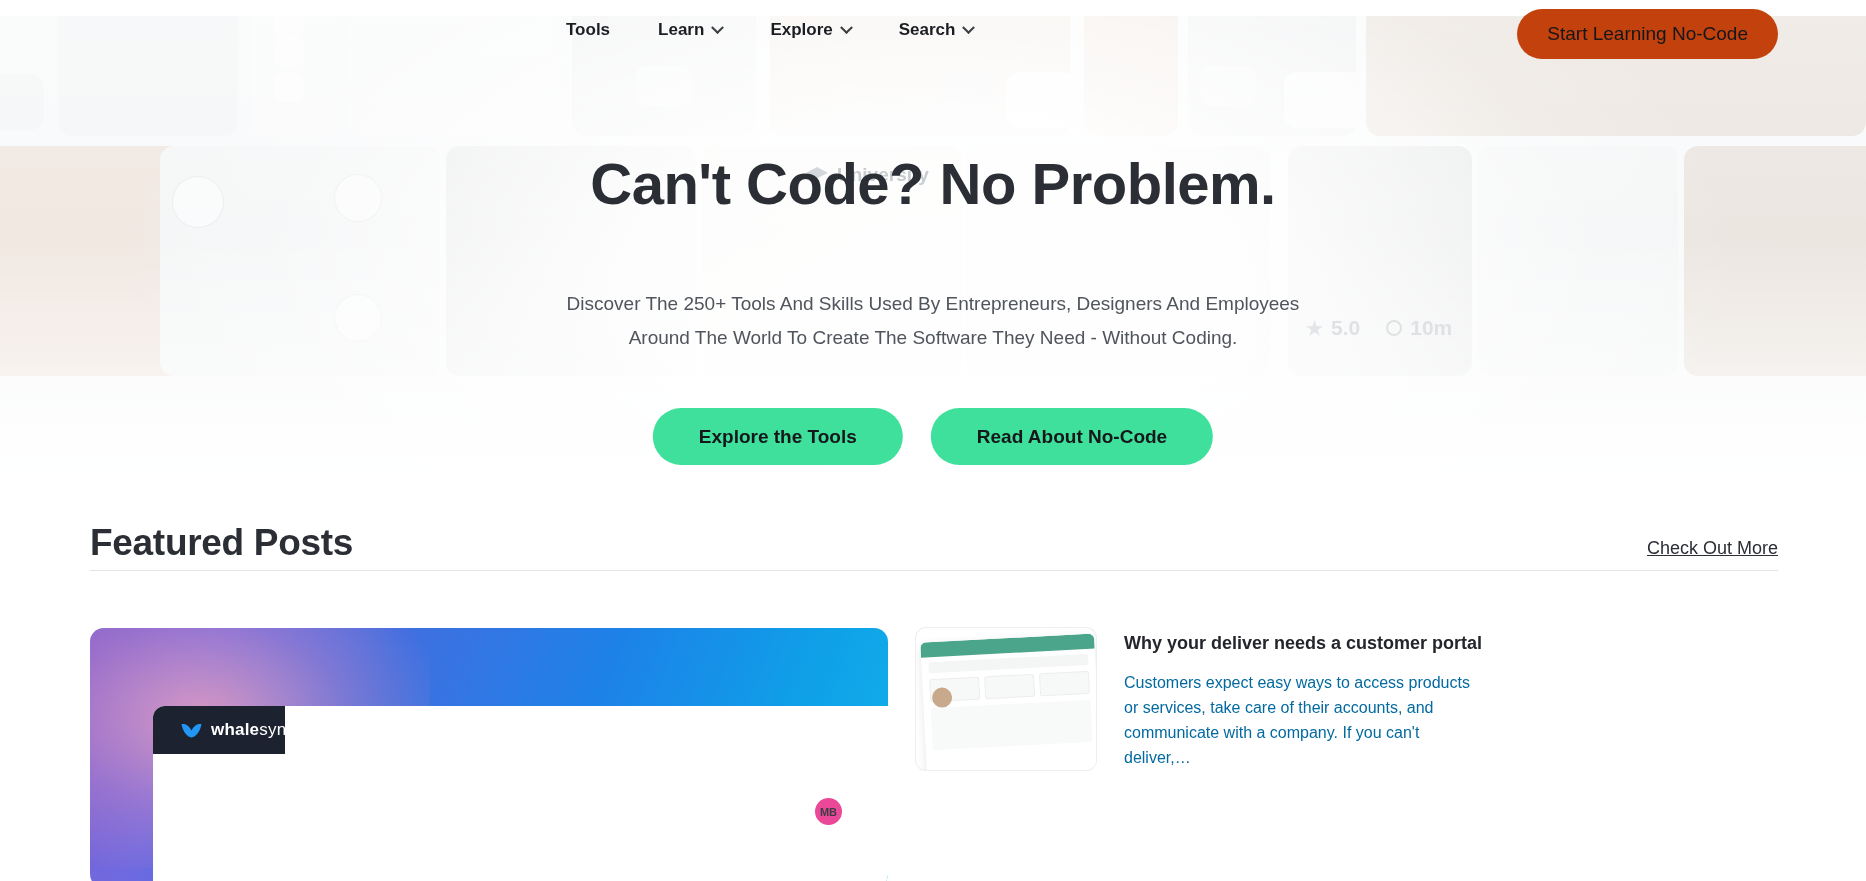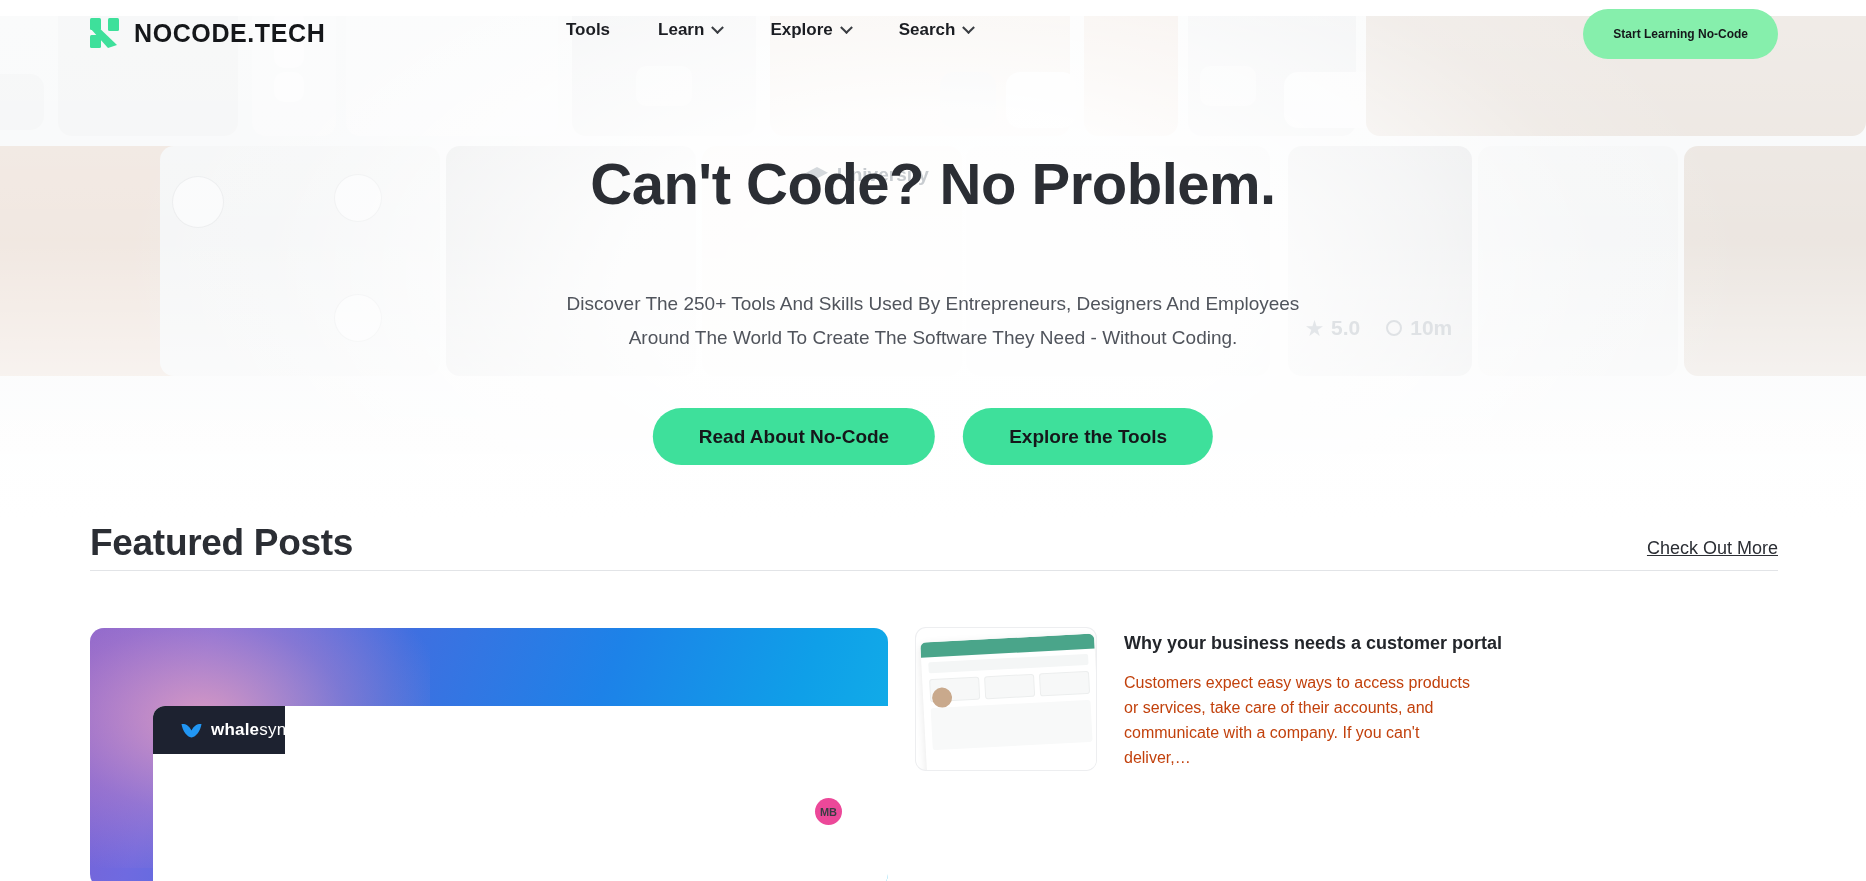--- a/index.html
+++ b/index.html
@@ -85,23 +85,23 @@
   .chev {
     display: inline-block; width: 9px; height: 9px;
     border-right: 2px solid #3a3d42; border-bottom: 2px solid #3a3d42;
     transform: rotate(45deg) translate(-2px,-2px);
   }
 
   .nav-cta {
     position: absolute; right: 88px; top: 9px;
     height: 50px; padding: 0 30px;
     display: flex; align-items: center; justify-content: center;
-    background: #86efac; color: #15171a;
+    background: #c2410c; color: #15171a;
     border-radius: 26px; border: none;
-    font-size: 12px; font-weight: 700;
+    font-size: 19px; font-weight: 400;
     font-family: "Liberation Sans", sans-serif;
     cursor: pointer; white-space: nowrap;
   }
 
   
   .hero-content {
     position: absolute; left: 0; top: 0; width: 1866px;
     text-align: center; z-index: 30;
   }
   .hero-title {
@@ -233,21 +233,21 @@
 
   
   .article {
     width: 352px; padding-top: 3px;
   }
   .article-title {
     font-size: 18px; font-weight: 700; color: #23262b; line-height: 24px;
     margin-bottom: 15px; white-space: nowrap;
   }
   .article-excerpt {
-    font-size: 16px; line-height: 25px; color: #c2410c;
+    font-size: 16px; line-height: 25px; color: #0369a1;
   }
 </style>
 </head>
 <body>
 
 <div class="page">
 
   <div class="hero">
 
     <div class="collage">
@@ -299,31 +299,20 @@
       <span class="ghost-stat">
         <span class="ghost-clock"></span>
         <span>10m</span>
       </span>
     </div>
 
     <div class="herofade"></div>
   </div>
 
   <div class="navbar">
-    <div class="logo-wrap">
-      <span class="logo-mark">
-        <svg width="30" height="30" viewBox="0 0 30 30" xmlns="http://www.w3.org/2000/svg">
-          <rect x="0" y="0" width="11" height="12" rx="1.5" fill="#3ee09b"></rect>
-          <rect x="0" y="17" width="11" height="13" rx="1.5" fill="#3ee09b"></rect>
-          <rect x="18" y="0" width="11" height="13" rx="1.5" fill="#3ee09b"></rect>
-          <path d="M2 3 L27 27 L18 30 L0 10 Z" fill="#3ee09b"></path>
-        </svg>
-      </span>
-      <span class="logo-text">NOCODE.TECH</span>
-    </div>
 
     <div class="nav-links">
       <div class="nav-item">
         <span>Tools</span>
       </div>
       <div class="nav-item">
         <span>Learn</span>
         <i class="chev"></i>
       </div>
       <div class="nav-item">
@@ -339,22 +328,22 @@
     <button class="nav-cta">Start Learning No-Code</button>
   </div>
 
   <div class="hero-content">
     <h1 class="hero-title">Can't Code? No Problem.</h1>
     <p class="hero-sub">
       <span>Discover The 250+ Tools And Skills Used By Entrepreneurs, Designers And Employees</span>
       <span>Around The World To Create The Software They Need - Without Coding.</span>
     </p>
     <div class="hero-buttons">
+      <button class="hero-btn">Explore the Tools</button>
       <button class="hero-btn">Read About No-Code</button>
-      <button class="hero-btn">Explore the Tools</button>
     </div>
   </div>
 
   <div class="featured">
     <div class="featured-head">
       <h2 class="featured-title">Featured Posts</h2>
       <a class="featured-more">Check Out More</a>
     </div>
     <div class="featured-rule"></div>
 
@@ -383,20 +372,20 @@
             <div class="ti-col"></div>
             <div class="ti-col"></div>
             <div class="ti-col"></div>
           </div>
           <div class="ti-body"></div>
           <div class="ti-avatar"></div>
         </div>
       </div>
 
       <div class="article">
-        <div class="article-title">Why your business needs a customer portal</div>
+        <div class="article-title">Why your deliver needs a customer portal</div>
         <div class="article-excerpt">Customers expect easy ways to access products or services, take care of their accounts, and communicate with a company. If you can't deliver,…</div>
       </div>
 
     </div>
   </div>
 
 </div>
 
 </body></html>

